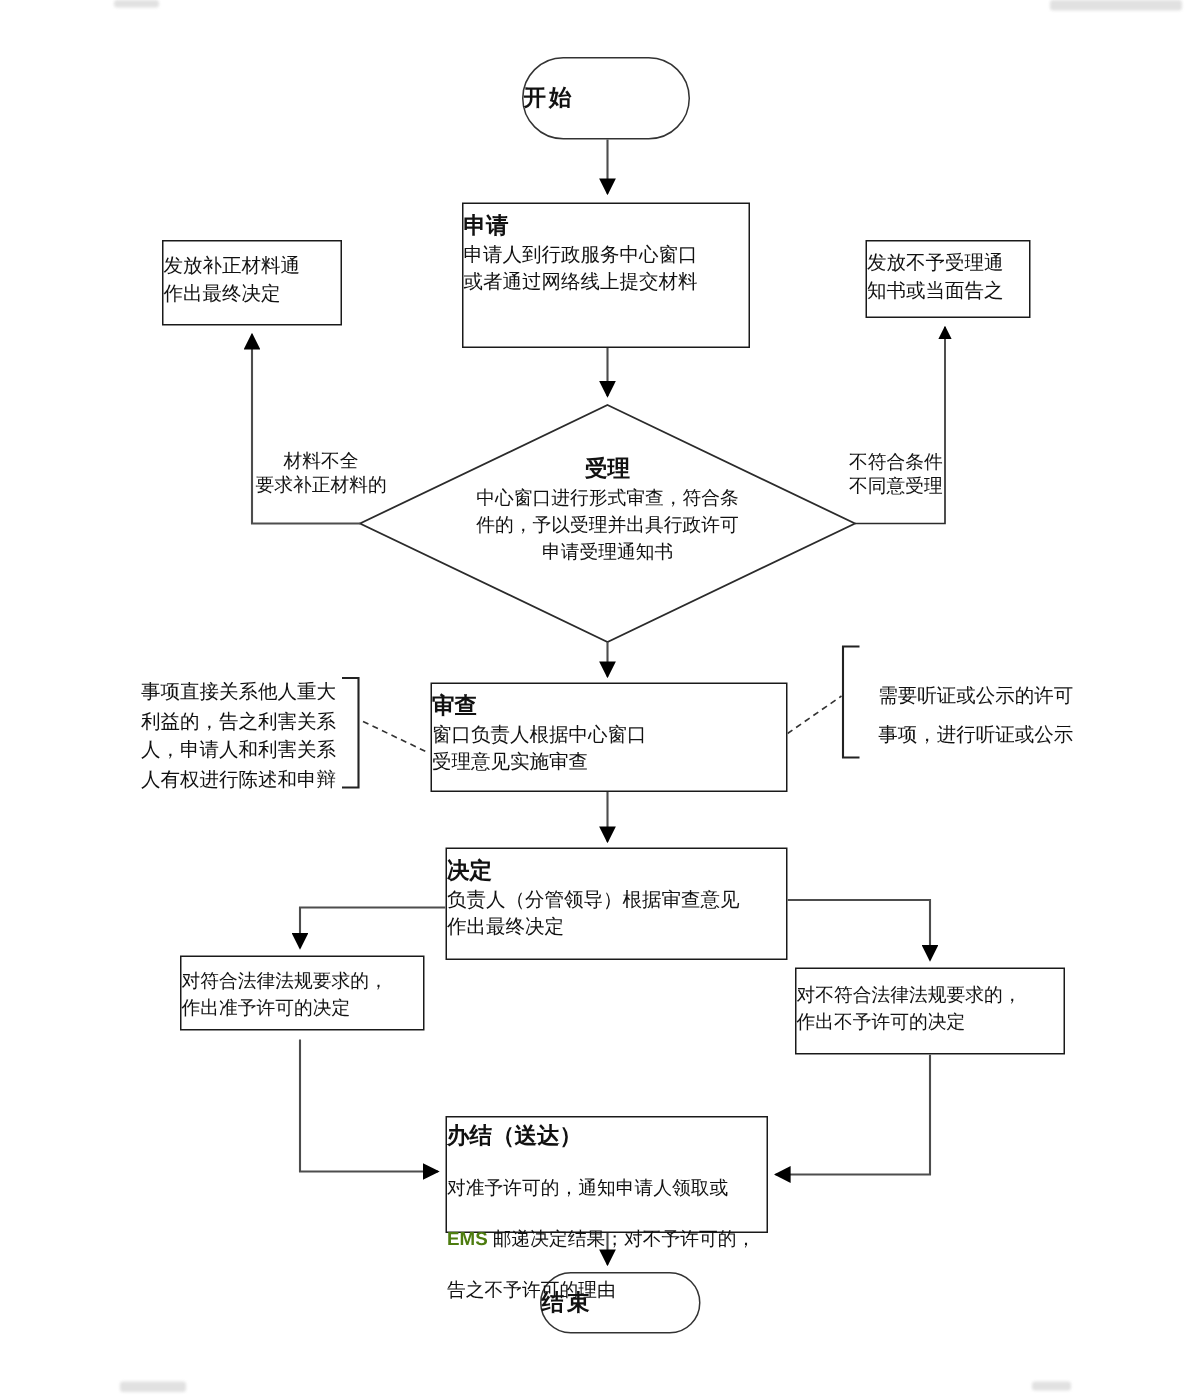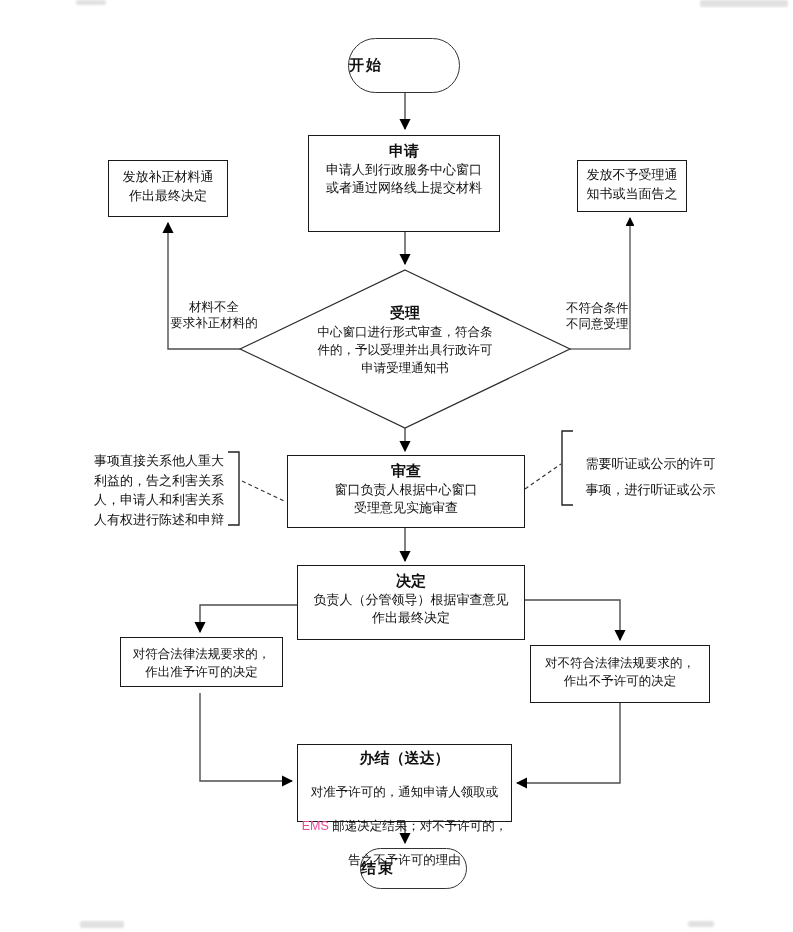--- a/index.html
+++ b/index.html
@@ -11,34 +11,34 @@
   #lines { position:absolute; left:0; top:0; z-index:1; }
   .flow   { fill:none; stroke:#4d4d4d; stroke-width:1.4; }
   .thin   { stroke-width:1.1; stroke:#2b2b2b; }
   .shape  { fill:#ffffff; stroke:#2b2b2b; stroke-width:1.2; }
   .dash   { fill:none; stroke:#333; stroke-width:1.1; stroke-dasharray:4 3; }
   .bracket{ fill:none; stroke:#222; stroke-width:1.4; }
 
   .abs { position:absolute; z-index:2; box-sizing:border-box; }
   .box {
     position:absolute; z-index:2; box-sizing:border-box;
-    border:1px solid #1a1a1a; background:#fff; text-align:center;
+    border:1px solid #1a1a1a; background:#fff; 
     padding-top:5px;
   }
   .title { font-weight:bold; font-size:15px; line-height:1.3; }
   .body  { font-size:13px; line-height:1.45; white-space:pre-line; }
   .terminal {
     position:absolute; z-index:2; box-sizing:border-box;
     border:1px solid #333; border-radius:28px; background:#fff;
     display:flex; align-items:center; justify-content:flex-start;
     font-weight:bold; font-size:15px; letter-spacing:2px;
   }
   .edge-label { font-size:12.5px; line-height:1.25; white-space:pre-line; z-index:3; }
   .note { font-size:13px; white-space:pre-line; }
-  .ems { color:#ec4899; }
+  .ems { color:#4d7c0f;font-weight:bold; }
   .artifact {
     position:absolute; z-index:0; background:#c9c9c9; opacity:.55;
     border-radius:2px; filter:blur(1px);
   }
 </style>
 </head>
 <body>
 
 <div id="canvas">
 

